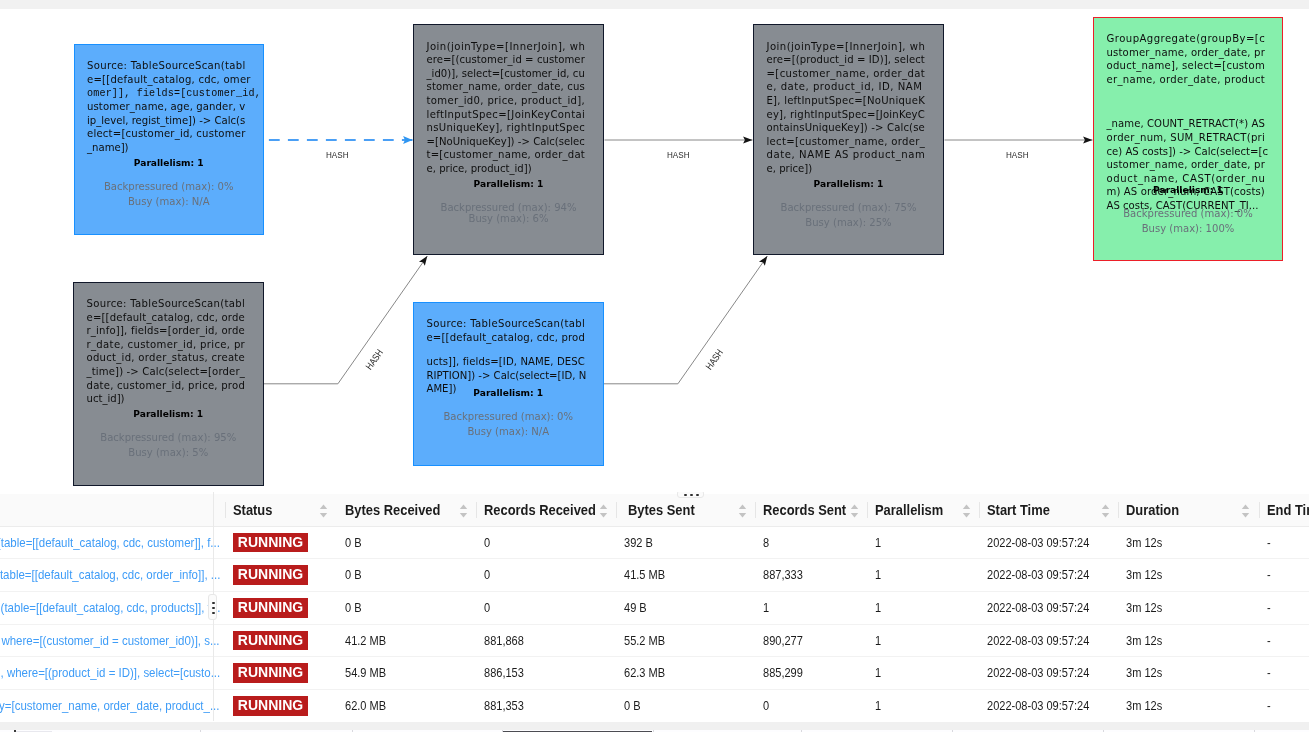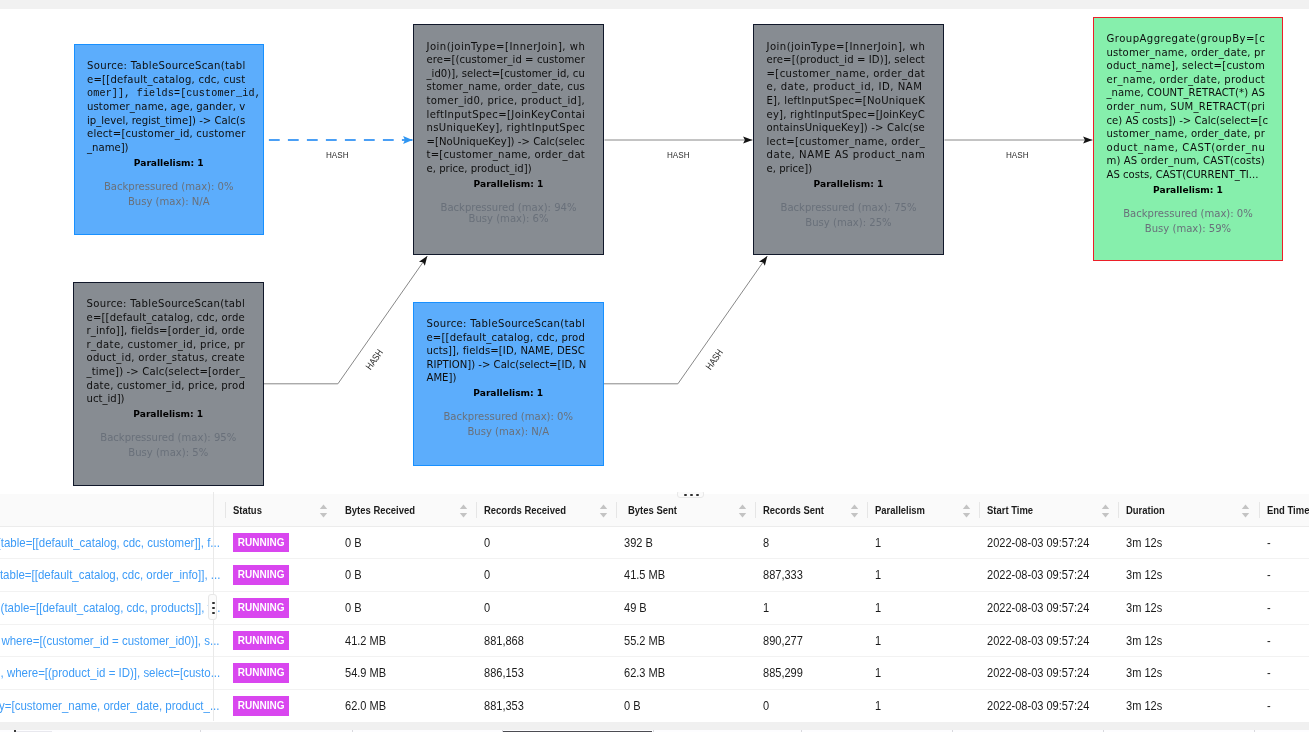--- a/index.html
+++ b/index.html
@@ -24,30 +24,30 @@
   
   .tablepane{position:absolute;left:0;top:492px;width:1309px;height:229px;background:#fff;
              font-family:"Liberation Sans",sans-serif;overflow:hidden;}
   .drag-handle{position:absolute;left:677.4px;top:-1.7px;width:26.2px;height:7.6px;background:#fbfbfb;
                border:1px solid #e8e8e8;border-radius:3px;box-sizing:border-box;z-index:9;}
   .drag-handle u{position:absolute;left:5.6px;top:2.5px;width:2.6px;height:2.6px;background:#2f2f2f;
                  border-radius:50%;text-decoration:none;}
   .drag-handle u:nth-child(2){left:11.8px;} .drag-handle u:nth-child(3){left:18px;}
   table.jobs{border-collapse:collapse;table-layout:fixed;position:absolute;left:0;top:1.7px;width:1380px;}
   table.jobs th{height:32.5px;background:#fafafa;border-bottom:1px solid #ececec;
-                font-size:11px;font-weight:bold;color:#1c1c1c;text-align:left;
+                font-size:15px;font-weight:bold;color:#1c1c1c;text-align:left;
                 padding:0 0 0 8px;position:relative;box-sizing:border-box;vertical-align:middle;}
   table.jobs th > span:first-child{display:inline-block;transform:scaleX(0.86);transform-origin:0 50%;}
   table.jobs th.sep::before{content:"";position:absolute;left:0;top:8px;width:1px;height:16px;background:#e6e6e6;}
   table.jobs td{height:32.7px;border-bottom:1px solid #f2f2f2;font-size:12.25px;color:#1c1c1c;
                 padding:0 0 0 8px;box-sizing:border-box;vertical-align:middle;
                 white-space:nowrap;overflow:hidden;}
   table.jobs td > span.sx{display:inline-block;transform:scaleX(0.9);transform-origin:0 50%;}
   th .sorter{position:absolute;right:8.7px;top:10.4px;}
-  .badge{display:inline-block;background:#d946ef;color:#fff;font-size:10px;font-weight:bold;
+  .badge{display:inline-block;background:#b91c1c;color:#fff;font-size:14px;font-weight:bold;
          padding:0 4.5px;line-height:19.6px;height:19.6px;letter-spacing:0;}
   .namecell{color:#3e9cf7;font-size:12.75px;position:absolute;right:5.4px;top:50%;margin-top:-8px;
             white-space:nowrap;transform:scaleX(0.9);transform-origin:100% 50%;line-height:16px;}
   td[data-name="cell-name"]{position:relative;padding:0;}
   .colsplit{position:absolute;left:212.5px;top:0;width:1px;height:229px;background:#e9e9e9;z-index:4;}
   .resize-grip{position:absolute;left:208.1px;top:102.1px;width:9px;height:26px;background:#fbfbfb;
                border:1px solid #e7e7e7;border-radius:3px;box-sizing:border-box;z-index:6;}
   .resize-grip u{position:absolute;left:3.2px;width:2.4px;height:2.4px;background:#2f2f2f;border-radius:50%;
                  text-decoration:none;}
   .resize-grip u:nth-child(1){top:6.5px;} .resize-grip u:nth-child(2){top:11.6px;} .resize-grip u:nth-child(3){top:16.7px;}
@@ -79,21 +79,21 @@
           <path d="M263.6,374.8 L337.9,374.8 L427.3,247.10000000000002" fill="none" stroke="#888888" stroke-width="1" marker-end="url(#ar-gray)" data-name="edge-order-info-to-join1"></path>
           <path d="M604.5,131 L752.5,131" fill="none" stroke="#888888" stroke-width="1" marker-end="url(#ar-gray)" data-name="edge-join1-to-join2"></path>
           <path d="M603.6,374.8 L677.9,374.8 L767.3,247.10000000000002" fill="none" stroke="#888888" stroke-width="1" marker-end="url(#ar-gray)" data-name="edge-products-to-join2"></path>
           <path d="M944.5,131 L1092.5,131" fill="none" stroke="#888888" stroke-width="1" marker-end="url(#ar-gray)" data-name="edge-join2-to-aggregate"></path>
         </g>
     </svg>
     <div id="nodes">
         <div class="node" data-name="graph-node-source-customer" style="left: 73.5px; top: 34.8px; width: 190.5px; height: 191.2px; background: rgb(92, 173, 252); border-color: rgb(24, 144, 255);">
           <div class="desc" data-name="node-description">
             <div data-name="node-description-line" style="letter-spacing: 0.311px;">Source: TableSourceScan(tabl</div>
-            <div data-name="node-description-line" style="letter-spacing: 0.221px;">e=[[default_catalog, cdc, cust</div>
+            <div data-name="node-description-line" style="letter-spacing: 0.221px;">e=[[default_catalog, cdc, omer</div>
             <div data-name="node-description-line" style="letter-spacing: 0.153px; font-family: Liberation Mono, monospace;">omer]], fields=[customer_id, c</div>
             <div data-name="node-description-line" style="letter-spacing: 0.105px;">ustomer_name, age, gander, v</div>
             <div data-name="node-description-line" style="letter-spacing: 0px;">ip_level, regist_time]) -&gt; Calc(s</div>
             <div data-name="node-description-line" style="letter-spacing: 0.201px;">elect=[customer_id, customer</div>
             <div class="last" data-name="node-description-line">_name])</div>
           </div>
           <div class="blk par" style="top:110.8px" data-name="node-parallelism">Parallelism: 1</div>
           <div class="blk metric" style="top:133.8px" data-name="node-backpressure">Backpressured (max): 0%</div>
           <div class="blk metric" style="top:148.8px" data-name="node-busy">Busy (max): N/A</div>
         </div>
@@ -130,52 +130,52 @@
           <div class="blk par" style="top:151.6px" data-name="node-parallelism">Parallelism: 1</div>
           <div class="blk metric" style="top:174.6px" data-name="node-backpressure">Backpressured (max): 75%</div>
           <div class="blk metric" style="top:189.6px" data-name="node-busy">Busy (max): 25%</div>
         </div>
         <div class="node" data-name="graph-node-group-aggregate" style="left: 1093px; top: 7.5px; width: 190px; height: 244.5px; background: #86efac; border-color: rgb(236, 31, 40);">
           <div class="desc" data-name="node-description">
             <div data-name="node-description-line" style="letter-spacing: 0.452px;">GroupAggregate(groupBy=[c</div>
             <div data-name="node-description-line" style="letter-spacing: 0.167px;">ustomer_name, order_date, pr</div>
             <div data-name="node-description-line" style="letter-spacing: 0.239px;">oduct_name], select=[custom</div>
             <div data-name="node-description-line" style="letter-spacing: 0.292px;">er_name, order_date, product</div>
-            <div data-name="node-description-line" style="letter-spacing: 0.061px;">_name, COUNT_RETRACT(*) AS</div>
+            <div data-name="node-description-line" style="letter-spacing: 0.061px; margin-top: 31px;">_name, COUNT_RETRACT(*) AS</div>
             <div data-name="node-description-line" style="letter-spacing: 0.253px;">order_num, SUM_RETRACT(pri</div>
             <div data-name="node-description-line" style="letter-spacing: 0px;">ce) AS costs]) -&gt; Calc(select=[c</div>
             <div data-name="node-description-line" style="letter-spacing: 0.167px;">ustomer_name, order_date, pr</div>
             <div data-name="node-description-line" style="letter-spacing: 0.604px;">oduct_name, CAST(order_nu</div>
             <div data-name="node-description-line" style="letter-spacing: 0.118px;">m) AS order_num, CAST(costs)</div>
             <div class="last" data-name="node-description-line">AS costs, CAST(CURRENT_TI...</div>
           </div>
           <div class="blk par" style="top:165.2px" data-name="node-parallelism">Parallelism: 1</div>
           <div class="blk metric" style="top:188.2px" data-name="node-backpressure">Backpressured (max): 0%</div>
-          <div class="blk metric" style="top:203.2px" data-name="node-busy">Busy (max): 59%</div>
+          <div class="blk metric" style="top:203.2px" data-name="node-busy">Busy (max): 100%</div>
         </div>
         <div class="node" data-name="graph-node-source-order-info" style="left: 73px; top: 272.5px; width: 190.5px; height: 204px; background: rgb(135, 140, 146); border-color: rgb(17, 24, 42);">
           <div class="desc" data-name="node-description">
             <div data-name="node-description-line" style="letter-spacing: 0.311px;">Source: TableSourceScan(tabl</div>
             <div data-name="node-description-line" style="letter-spacing: 0.166px;">e=[[default_catalog, cdc, orde</div>
             <div data-name="node-description-line" style="letter-spacing: 0.196px;">r_info]], fields=[order_id, orde</div>
             <div data-name="node-description-line" style="letter-spacing: 0.331px;">r_date, customer_id, price, pr</div>
             <div data-name="node-description-line" style="letter-spacing: 0.265px;">oduct_id, order_status, create</div>
             <div data-name="node-description-line" style="letter-spacing: 0.144px;">_time]) -&gt; Calc(select=[order_</div>
             <div data-name="node-description-line" style="letter-spacing: 0.223px;">date, customer_id, price, prod</div>
             <div class="last" data-name="node-description-line">uct_id])</div>
           </div>
           <div class="blk par" style="top:124.39999999999999px" data-name="node-parallelism">Parallelism: 1</div>
           <div class="blk metric" style="top:147.39999999999998px" data-name="node-backpressure">Backpressured (max): 95%</div>
           <div class="blk metric" style="top:162.39999999999998px" data-name="node-busy">Busy (max): 5%</div>
         </div>
         <div class="node" data-name="graph-node-source-products" style="left: 413px; top: 292.5px; width: 190.5px; height: 164px; background: rgb(92, 173, 252); border-color: rgb(24, 144, 255);">
           <div class="desc" data-name="node-description">
             <div data-name="node-description-line" style="letter-spacing: 0.311px;">Source: TableSourceScan(tabl</div>
             <div data-name="node-description-line" style="letter-spacing: 0.161px;">e=[[default_catalog, cdc, prod</div>
-            <div data-name="node-description-line" style="letter-spacing: 0.092px;">ucts]], fields=[ID, NAME, DESC</div>
+            <div data-name="node-description-line" style="letter-spacing: 0.092px; margin-top: 11px;">ucts]], fields=[ID, NAME, DESC</div>
             <div data-name="node-description-line" style="letter-spacing: 0px;">RIPTION]) -&gt; Calc(select=[ID, N</div>
             <div class="last" data-name="node-description-line">AME])</div>
           </div>
           <div class="blk par" style="top:83.6px" data-name="node-parallelism">Parallelism: 1</div>
           <div class="blk metric" style="top:106.6px" data-name="node-backpressure">Backpressured (max): 0%</div>
           <div class="blk metric" style="top:121.6px" data-name="node-busy">Busy (max): N/A</div>
         </div>
       </div>
     <div id="edgelabels">
         <div class="edge-label" data-name="edge-label-customer-to-join1" style="left: 326.2px; top: 140.5px;"><i data-name="edge-label-text">HASH</i></div>

